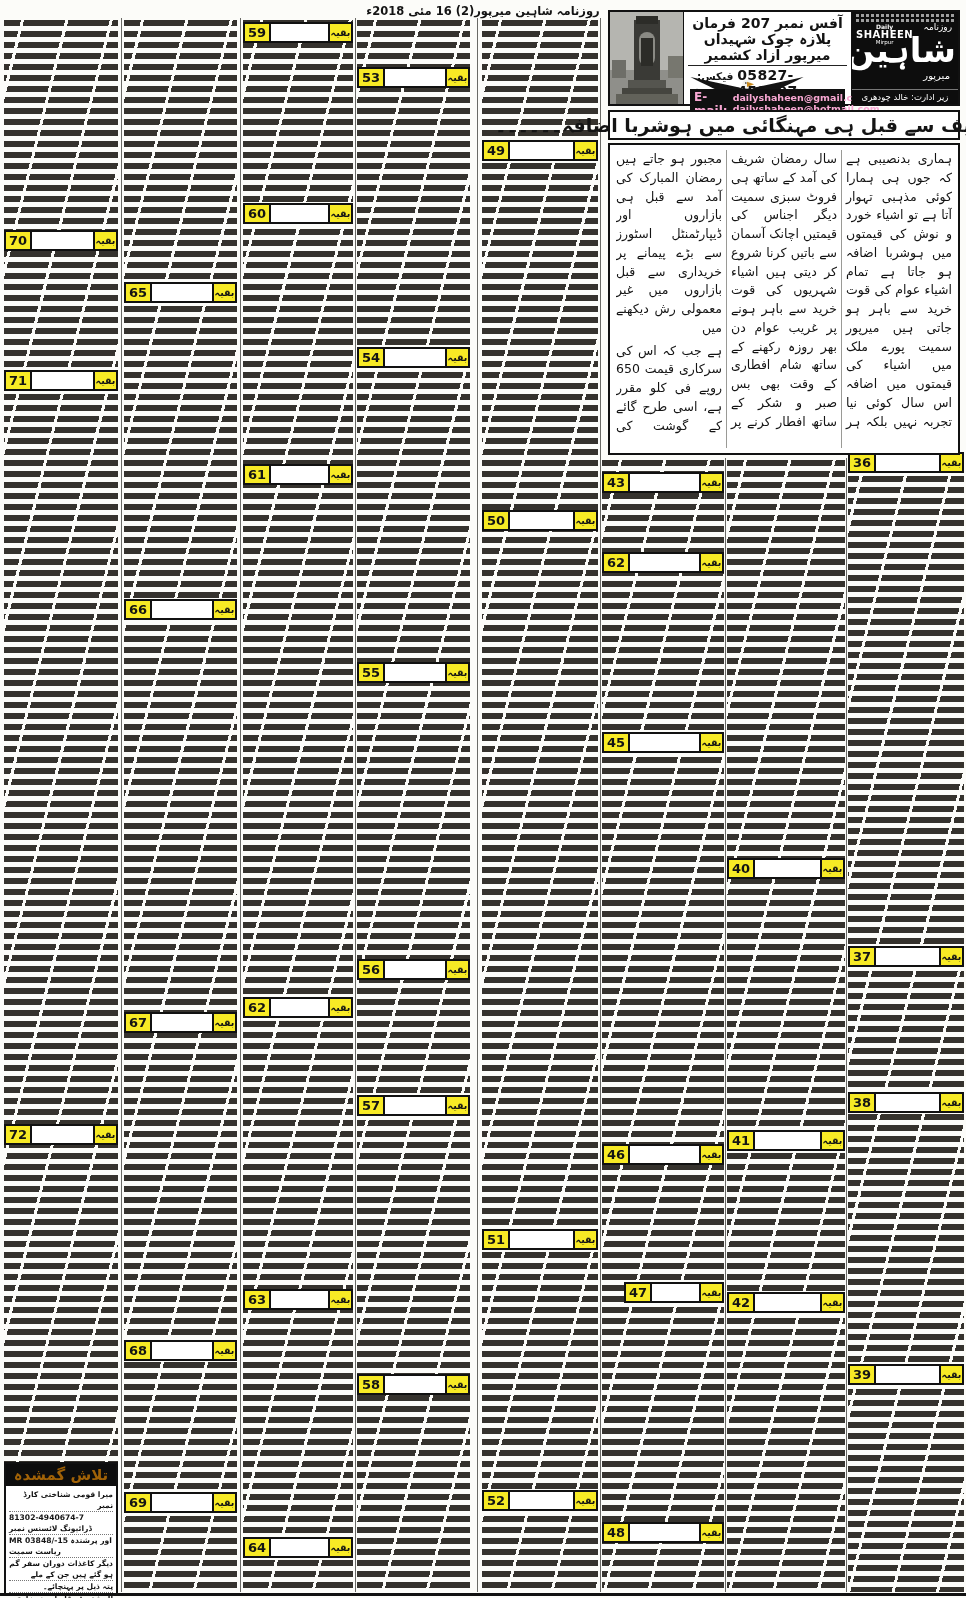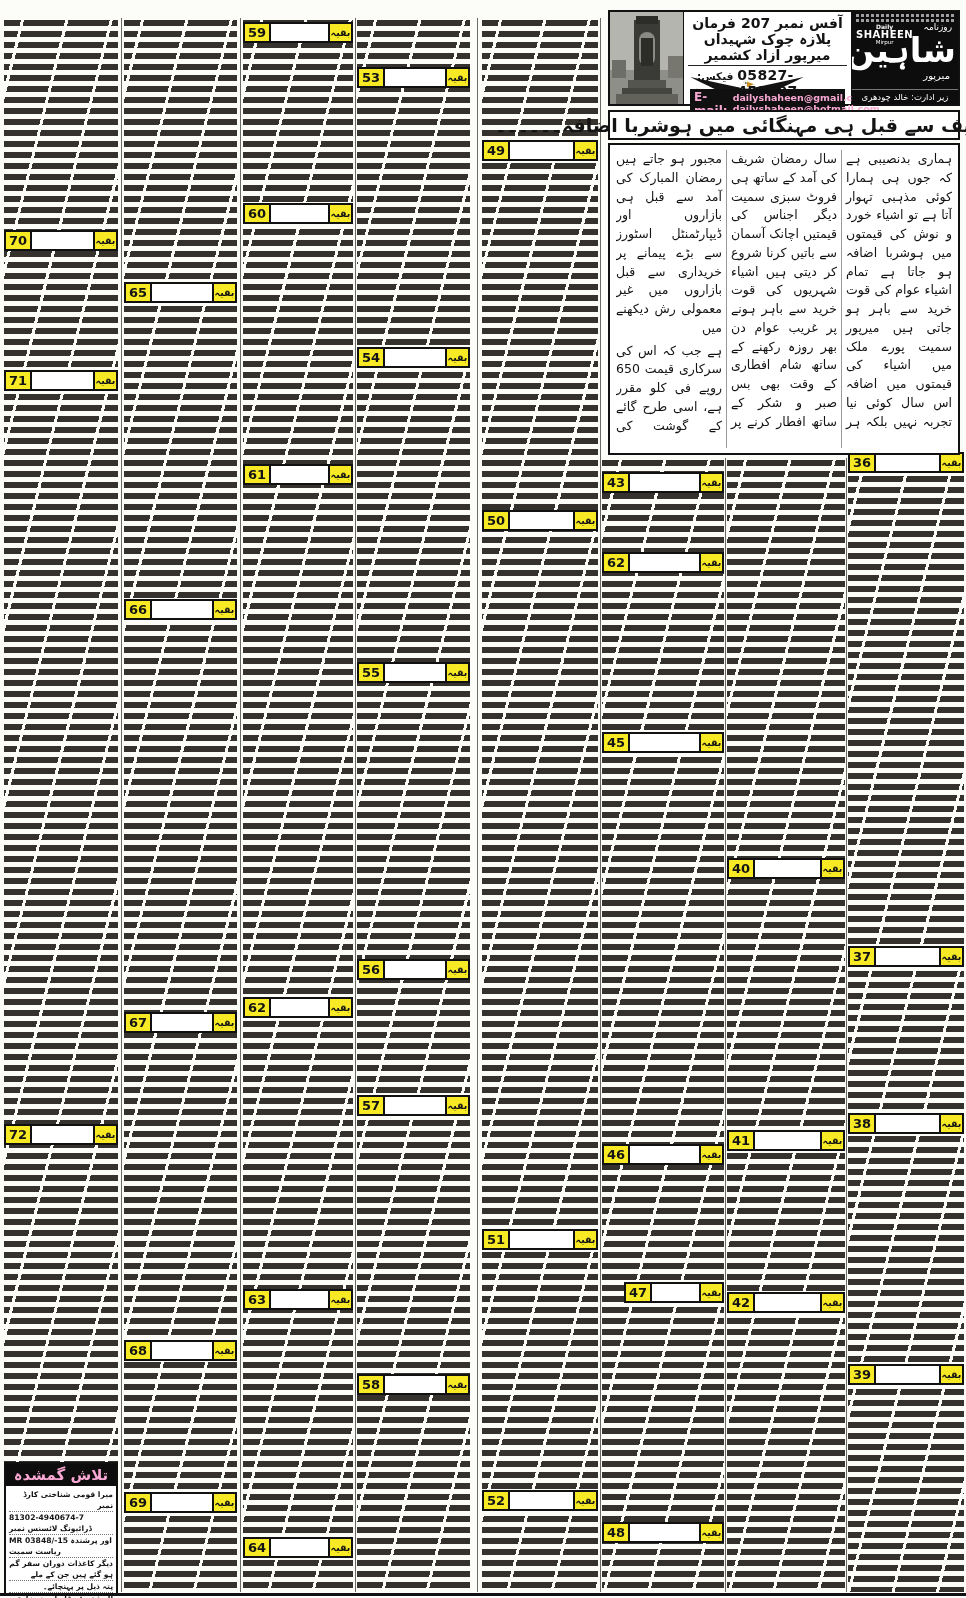--- a/index.html
+++ b/index.html
@@ -60,32 +60,35 @@
   .headline-box{position:absolute;left:608px;top:110px;width:352px;height:30px;border:2px solid #111;background:#fff;
     display:flex;align-items:center;justify-content:center;z-index:4}
   .headline-box span{font-size:19px;font-weight:bold;direction:rtl;white-space:nowrap}
   .story-box{position:absolute;left:608px;top:143px;width:352px;height:312px;border:2px solid #111;background:#fff;padding:5px 6px;z-index:4}
   .story-cols{direction:rtl;column-count:3;column-gap:9px;column-rule:1px solid #9a9a96;height:100%;
     text-align:justify;font-size:12.5px;line-height:1.5;overflow:hidden}
   .story-cols p{margin-bottom:4px}
 
   
   .lost-box{position:absolute;left:4px;top:1462px;width:114px;height:133px;border:2px solid #111;background:#fff;z-index:5}
-  .lost-title{background:#0d0d0d;color:#f9a8d4;text-align:center;font-size:15px;font-weight:bold;direction:rtl;padding:2px 0}
+  .lost-title{background:#0d0d0d;color:#a16207;text-align:center;font-size:15px;font-weight:bold;direction:rtl;padding:2px 0}
   .lost-body{padding:3px 3px 0;direction:rtl}
   .lost-line{font-size:7.6px;font-weight:bold;line-height:1.45;border-bottom:1px dotted #777;text-align:right}
   .lost-line.ltrnum{direction:ltr;text-align:left}
 
   .bottom-rule{position:absolute;left:0;top:1593px;width:966px;height:3px;background:#111}
 </style>
 </head>
 <body>
 
 <div class="page">
 
+  <div class="date-strip">
+    <span>روزنامہ شاہین میرپور(2) 16 مئی 2018ء</span>
+  </div>
 
   <div id="columns-host">
       <div class="vrule" style="left: 121px; top: 18px; height: 1574px;"></div>
       <div class="vrule" style="left: 240px; top: 18px; height: 1574px;"></div>
       <div class="vrule" style="left: 355px; top: 18px; height: 1574px;"></div>
       <div class="vrule" style="left: 477px; top: 18px; height: 1574px;"></div>
       <div class="vrule" style="left: 600px; top: 18px; height: 1574px;"></div>
       <div class="vrule" style="left: 725px; top: 458px; height: 1134px;"></div>
       <div class="vrule" style="left: 846px; top: 458px; height: 1134px;"></div>
       <div class="news-column simtext" style="left: 4px; top: 18px; width: 114px; height: 1574px;">
@@ -271,21 +274,21 @@
         <div class="marker-row" style="top: 0px;">
           <span class="marker-num">36</span>
           <span class="marker-mid"></span>
           <span class="marker-label">بقیہ</span>
         </div>
         <div class="marker-row" style="top: 494px;">
           <span class="marker-num">37</span>
           <span class="marker-mid"></span>
           <span class="marker-label">بقیہ</span>
         </div>
-        <div class="marker-row" style="top: 640px; margin-top: 21px;">
+        <div class="marker-row" style="top: 640px;">
           <span class="marker-num">38</span>
           <span class="marker-mid"></span>
           <span class="marker-label">بقیہ</span>
         </div>
         <div class="marker-row" style="top: 912px;">
           <span class="marker-num">39</span>
           <span class="marker-mid"></span>
           <span class="marker-label">بقیہ</span>
         </div>
       </div>

